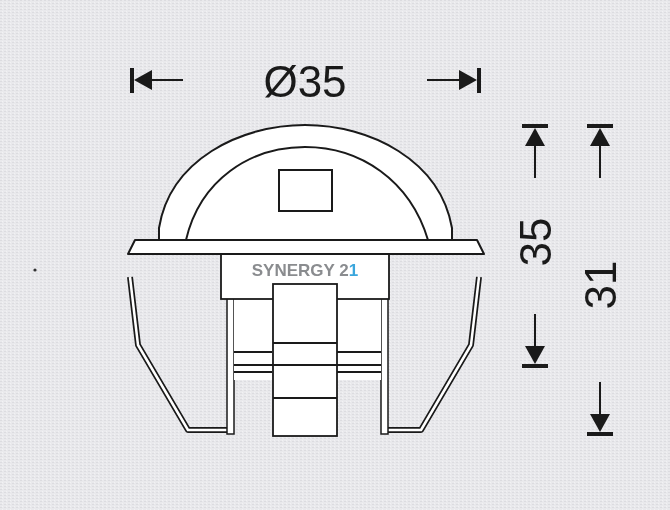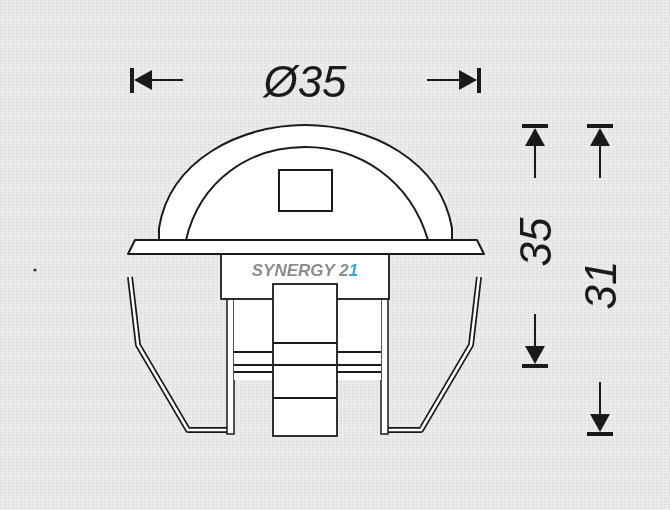--- a/index.html
+++ b/index.html
@@ -1,21 +1,21 @@
 <!DOCTYPE html>
 <html><head>
   <meta charset="utf-8">
   <style>
     html, body { margin: 0; padding: 0; }
     body {
       width: 670px; height: 510px; overflow: hidden;
       background: #e9e9ec;
       font-family: "Liberation Sans", sans-serif;
     }
-    .canvas { position: relative; width: 670px; height: 510px; font-style: italic; }
+    .canvas { position: relative; width: 670px; height: 510px; }
     svg { position: absolute; left: 0; top: 0; }
     .dim-text {
       font-family: "Liberation Sans", sans-serif;
       fill: #1a1a1a;
     }
     .logo-text {
       font-family: "Liberation Sans", sans-serif;
       font-weight: bold;
     }
   </style>

